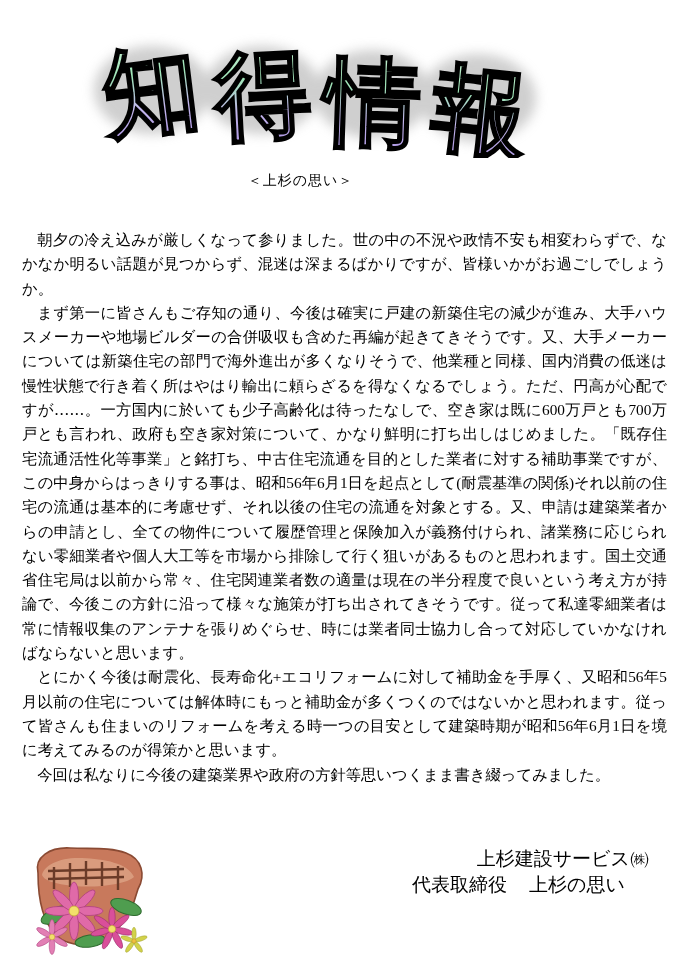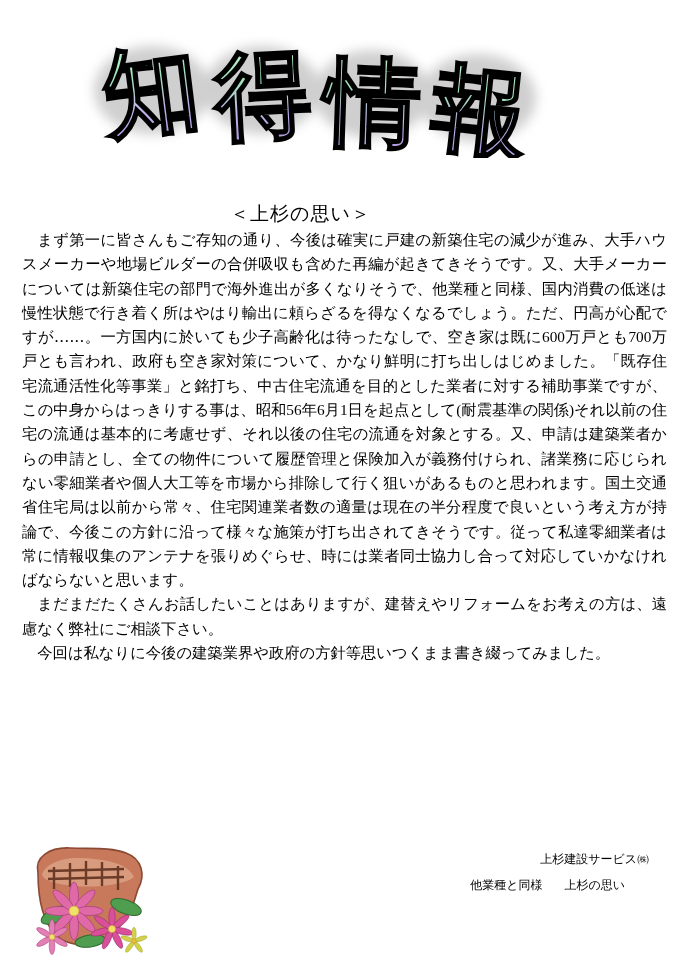--- a/index.html
+++ b/index.html
@@ -30,24 +30,24 @@
     height: 130px;
   }
   .wordart svg {
     display: block;
   }
 
   
   .doc-title {
     position: absolute;
     left: 0;
-    top: 201px;
+    top: 172px;
     width: 601px;
     text-align: center;
-    font-size: 19px;
+    font-size: 14px;
     font-family: "Liberation Serif", "DejaVu Serif", serif;
     letter-spacing: 1px;
   }
 
   
   .body-text {
     position: absolute;
     left: 22px;
     top: 228px;
     width: 645px;
@@ -60,21 +60,21 @@
     margin: 0;
     text-indent: 1em;
   }
 
   
   .signature {
     position: absolute;
     left: 22px;
     top: 846px;
     width: 645px;
-    font-size: 12px;
+    font-size: 19px;
     line-height: 26px;
     text-align: right;
   }
   .signature .line1 { padding-right: 18px; }
   .signature .line2 { padding-right: 42px; }
   .signature .gap { display: inline-block; width: 22px; }
 
   
   .clipart {
     position: absolute;
@@ -115,28 +115,29 @@
         <text x="215" y="100" transform="rotate(-3 263 66)">得</text>
         <text x="325" y="108" transform="rotate(2 373 74)">情</text>
         <text x="432" y="116" transform="rotate(6 480 82)">報</text>
       </g>
     </svg>
   </div>
 
   <div class="doc-title">＜上杉の思い＞</div>
 
   <div class="body-text">
+    <p>朝夕の冷え込みが厳しくなって参りました。世の中の不況や政情不安も相変わらずで、なかなか明るい話題が見つからず、混迷は深まるばかりですが、皆様いかがお過ごしでしょうか。</p>
     <p>まず第一に皆さんもご存知の通り、今後は確実に戸建の新築住宅の減少が進み、大手ハウスメーカーや地場ビルダーの合併吸収も含めた再編が起きてきそうです。又、大手メーカーについては新築住宅の部門で海外進出が多くなりそうで、他業種と同様、国内消費の低迷は慢性状態で行き着く所はやはり輸出に頼らざるを得なくなるでしょう。ただ、円高が心配ですが‥‥‥。一方国内に於いても少子高齢化は待ったなしで、空き家は既に600万戸とも700万戸とも言われ、政府も空き家対策について、かなり鮮明に打ち出しはじめました。「既存住宅流通活性化等事業」と銘打ち、中古住宅流通を目的とした業者に対する補助事業ですが、この中身からはっきりする事は、昭和56年6月1日を起点として(耐震基準の関係)それ以前の住宅の流通は基本的に考慮せず、それ以後の住宅の流通を対象とする。又、申請は建築業者からの申請とし、全ての物件について履歴管理と保険加入が義務付けられ、諸業務に応じられない零細業者や個人大工等を市場から排除して行く狙いがあるものと思われます。国土交通省住宅局は以前から常々、住宅関連業者数の適量は現在の半分程度で良いという考え方が持論で、今後この方針に沿って様々な施策が打ち出されてきそうです。従って私達零細業者は常に情報収集のアンテナを張りめぐらせ、時には業者同士協力し合って対応していかなければならないと思います。</p>
-    <p>まだまだたくさんお話したいことはありますが、建替えやリフォームをお考えの方は、遠慮なく弊社にご相談下さい。</p>
+    <p>とにかく今後は耐震化、長寿命化+エコリフォームに対して補助金を手厚く、又昭和56年5月以前の住宅については解体時にもっと補助金が多くつくのではないかと思われます。従って皆さんも住まいのリフォームを考える時一つの目安として建築時期が昭和56年6月1日を境に考えてみるのが得策かと思います。</p>
     <p>今回は私なりに今後の建築業界や政府の方針等思いつくまま書き綴ってみました。</p>
   </div>
 
   <div class="signature">
     <div class="line1">上杉建設サービス㈱</div>
-    <div class="line2"><span>他業種と同様</span><span class="gap"></span><span>上杉の思い</span></div>
+    <div class="line2"><span>代表取締役</span><span class="gap"></span><span>上杉の思い</span></div>
   </div>
 
   <div class="clipart">
     <svg width="135" height="120" viewBox="0 0 135 120" xmlns="http://www.w3.org/2000/svg">
 
       <path d="M8 28 C4 12 20 2 40 3 C62 4 80 2 96 8 C112 14 116 30 108 44
                C104 60 96 76 84 88 C70 102 40 104 26 90 C12 76 8 50 8 28 Z" fill="#c8795c" stroke="#8a4a33" stroke-width="1.6"></path>
 
       <path d="M12 30 C14 20 30 12 52 13 C74 14 98 18 104 32 C96 40 60 44 36 40 C22 38 14 35 12 30 Z" fill="#e0a98c" opacity="0.7"></path>
 

